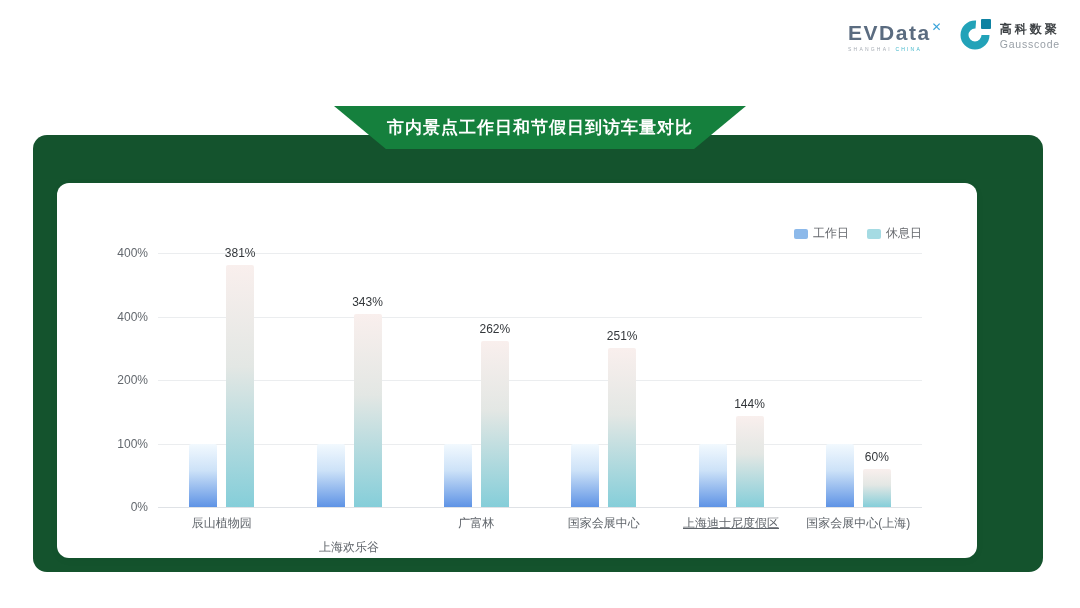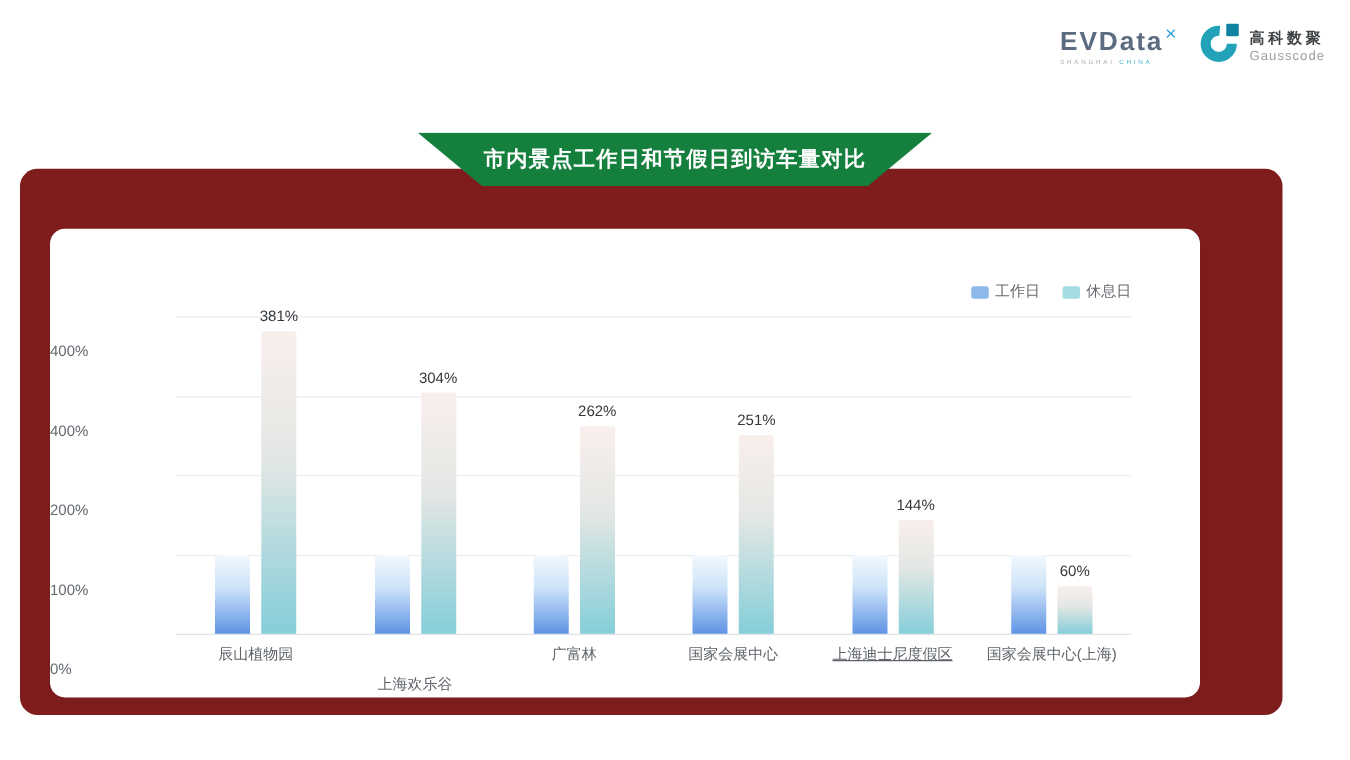--- a/index.html
+++ b/index.html
@@ -29,35 +29,35 @@
     width:412px; height:43px;
     background:#1636ec;
     clip-path:polygon(0 0, 100% 0, 87.4% 100%, 12.6% 100%);
     display:flex; align-items:center; justify-content:center;
     z-index:3;
   }
   .banner-title { color:#ffffff; font-size:17px; font-weight:700; letter-spacing:1px; }
 
   
   .panel {
-    position:absolute; left:16px; top:135px; width:1010px; height:437px;
-    background:#7f1d1d; border-radius:14px; z-index:1;
+    position:absolute; left:33px; top:135px; width:1010px; height:437px;
+    background:#14532d; border-radius:14px; z-index:1;
   }
   .card {
     position:absolute; left:24px; top:48px; width:920px; height:375px;
     background:#ffffff; border-radius:12px;
     box-shadow:0 2px 10px rgba(0,0,0,0.04);
   }
 
   
   .legend { position:absolute; top:42px; right:55px; display:flex; gap:18px; align-items:center; }
   .legend-item { display:flex; align-items:center; gap:5px; font-size:12px; color:#66696e; }
   .legend-swatch { width:14px; height:10px; border-radius:2px; display:inline-block; }
 
-  .ytick { position:absolute; left:0; width:91px; font-size:12px; color:#63686e; transform:translateY(-50%);margin-top:28px; }
+  .ytick { position:absolute; left:0; width:91px; text-align:right; font-size:12px; color:#63686e; transform:translateY(-50%); }
   .gridline { position:absolute; left:101px; width:764px; height:1px; background:#ebedef; }
   .gridline.base { background:#dfe2e6; }
 
   .plot { position:absolute; left:101px; top:70px; width:764px; height:254px; }
   .bar { position:absolute; bottom:0; width:28px; border-radius:2px 2px 0 0; }
   .bar-label { position:absolute; font-size:12px; color:#33373b; transform:translateX(-50%); white-space:nowrap; }
   .cat-label { position:absolute; top:332px; font-size:12px; color:#5f646a; transform:translateX(-50%); white-space:nowrap; }
 </style>
 </head>
 <body>
@@ -113,21 +113,21 @@
         <div class="ytick" style="top: 133.5px;">400%</div>
         <div class="gridline" style="top: 70px;"></div>
         <div class="ytick" style="top: 70px;">400%</div>
       </div>
     <div class="plot" id="plot">
         <div class="bar" style="left: 31.1667px; height: 63.5px; background: linear-gradient(rgb(242, 249, 254) 0%, rgb(205, 226, 248) 42%, rgb(94, 147, 229) 100%);"></div>
         <div class="bar" style="left: 68.1667px; height: 241.935px; background: linear-gradient(rgb(249, 239, 237) 0%, rgb(227, 231, 228) 42%, rgb(133, 206, 217) 100%);"></div>
         <div class="bar-label" style="left: 82.1667px; bottom: 246.935px;">381%</div>
         <div class="bar" style="left: 158.5px; height: 63.5px; background: linear-gradient(rgb(242, 249, 254) 0%, rgb(205, 226, 248) 42%, rgb(94, 147, 229) 100%);"></div>
         <div class="bar" style="left: 195.5px; height: 193.04px; background: linear-gradient(rgb(249, 239, 237) 0%, rgb(227, 231, 228) 42%, rgb(133, 206, 217) 100%);"></div>
-        <div class="bar-label" style="left: 209.5px; bottom: 198.04px;">304%</div>
+        <div class="bar-label" style="left: 209.5px; bottom: 198.04px;">343%</div>
         <div class="bar" style="left: 285.833px; height: 63.5px; background: linear-gradient(rgb(242, 249, 254) 0%, rgb(205, 226, 248) 42%, rgb(94, 147, 229) 100%);"></div>
         <div class="bar" style="left: 322.833px; height: 166.37px; background: linear-gradient(rgb(249, 239, 237) 0%, rgb(227, 231, 228) 42%, rgb(133, 206, 217) 100%);"></div>
         <div class="bar-label" style="left: 336.833px; bottom: 171.37px;">262%</div>
         <div class="bar" style="left: 413.167px; height: 63.5px; background: linear-gradient(rgb(242, 249, 254) 0%, rgb(205, 226, 248) 42%, rgb(94, 147, 229) 100%);"></div>
         <div class="bar" style="left: 450.167px; height: 159.385px; background: linear-gradient(rgb(249, 239, 237) 0%, rgb(227, 231, 228) 42%, rgb(133, 206, 217) 100%);"></div>
         <div class="bar-label" style="left: 464.167px; bottom: 164.385px;">251%</div>
         <div class="bar" style="left: 540.5px; height: 63.5px; background: linear-gradient(rgb(242, 249, 254) 0%, rgb(205, 226, 248) 42%, rgb(94, 147, 229) 100%);"></div>
         <div class="bar" style="left: 577.5px; height: 91.44px; background: linear-gradient(rgb(249, 239, 237) 0%, rgb(227, 231, 228) 42%, rgb(133, 206, 217) 100%);"></div>
         <div class="bar-label" style="left: 591.5px; bottom: 96.44px;">144%</div>
         <div class="bar" style="left: 667.833px; height: 63.5px; background: linear-gradient(rgb(242, 249, 254) 0%, rgb(205, 226, 248) 42%, rgb(94, 147, 229) 100%);"></div>

